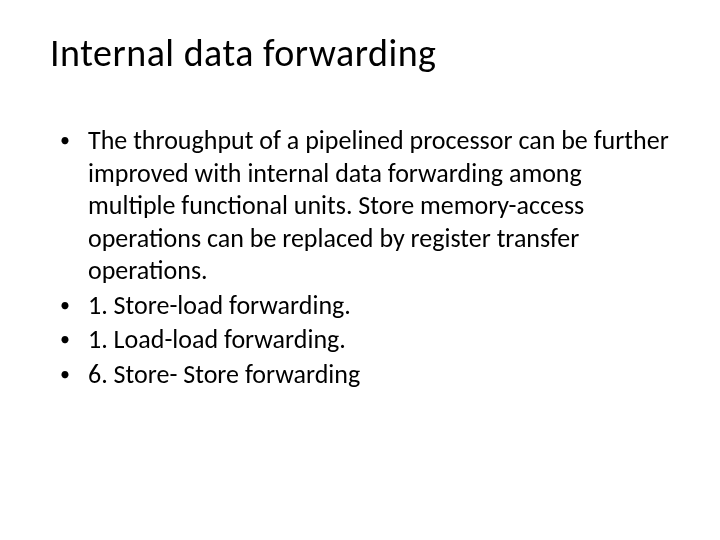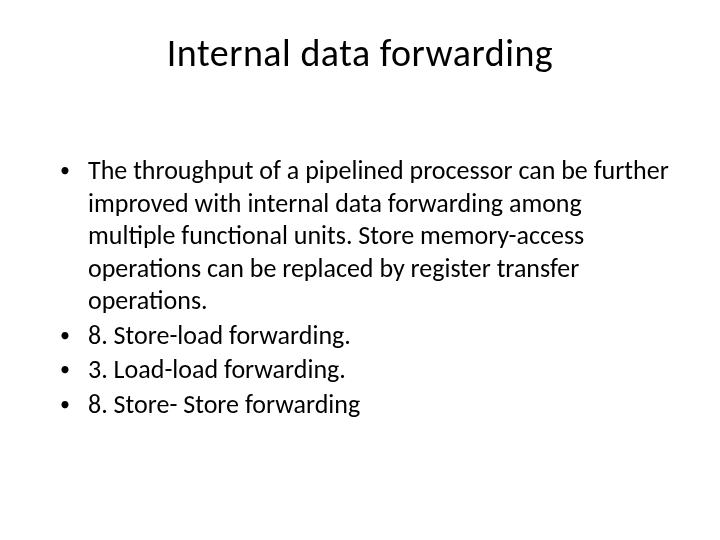--- a/index.html
+++ b/index.html
@@ -16,22 +16,22 @@
       overflow: hidden;
     }
     .slide {
       width: 100%;
       height: 100%;
       padding: 30px 50px 40px 50px;
     }
     .title {
       font-size: 38px;
       font-weight: 400;
-      text-align: center;
-      margin-bottom: 78px;
+      text-align: left;
+      margin-bottom: 48px;
       letter-spacing: 0.5px;
     }
     .content {
       padding-left: 10px;
     }
     .bullet-item {
       display: flex;
       align-items: flex-start;
       margin-bottom: 2px;
       font-size: 26px;
@@ -52,24 +52,24 @@
 
 <div class="slide">
   <h1 class="title">Internal data forwarding</h1>
   <div class="content">
     <div class="bullet-item">
       <span class="bullet-marker">•</span>
       <span class="bullet-text">The throughput of a pipelined processor can be further improved with internal data forwarding among multiple functional units. Store memory-access operations can be replaced by register transfer operations.</span>
     </div>
     <div class="bullet-item">
       <span class="bullet-marker">•</span>
-      <span class="bullet-text">8. Store-load forwarding.</span>
+      <span class="bullet-text">1. Store-load forwarding.</span>
     </div>
     <div class="bullet-item">
       <span class="bullet-marker">•</span>
-      <span class="bullet-text">3. Load-load forwarding.</span>
+      <span class="bullet-text">1. Load-load forwarding.</span>
     </div>
     <div class="bullet-item">
       <span class="bullet-marker">•</span>
-      <span class="bullet-text">8. Store- Store forwarding</span>
+      <span class="bullet-text">6. Store- Store forwarding</span>
     </div>
   </div>
 </div>
 
 </body></html>

